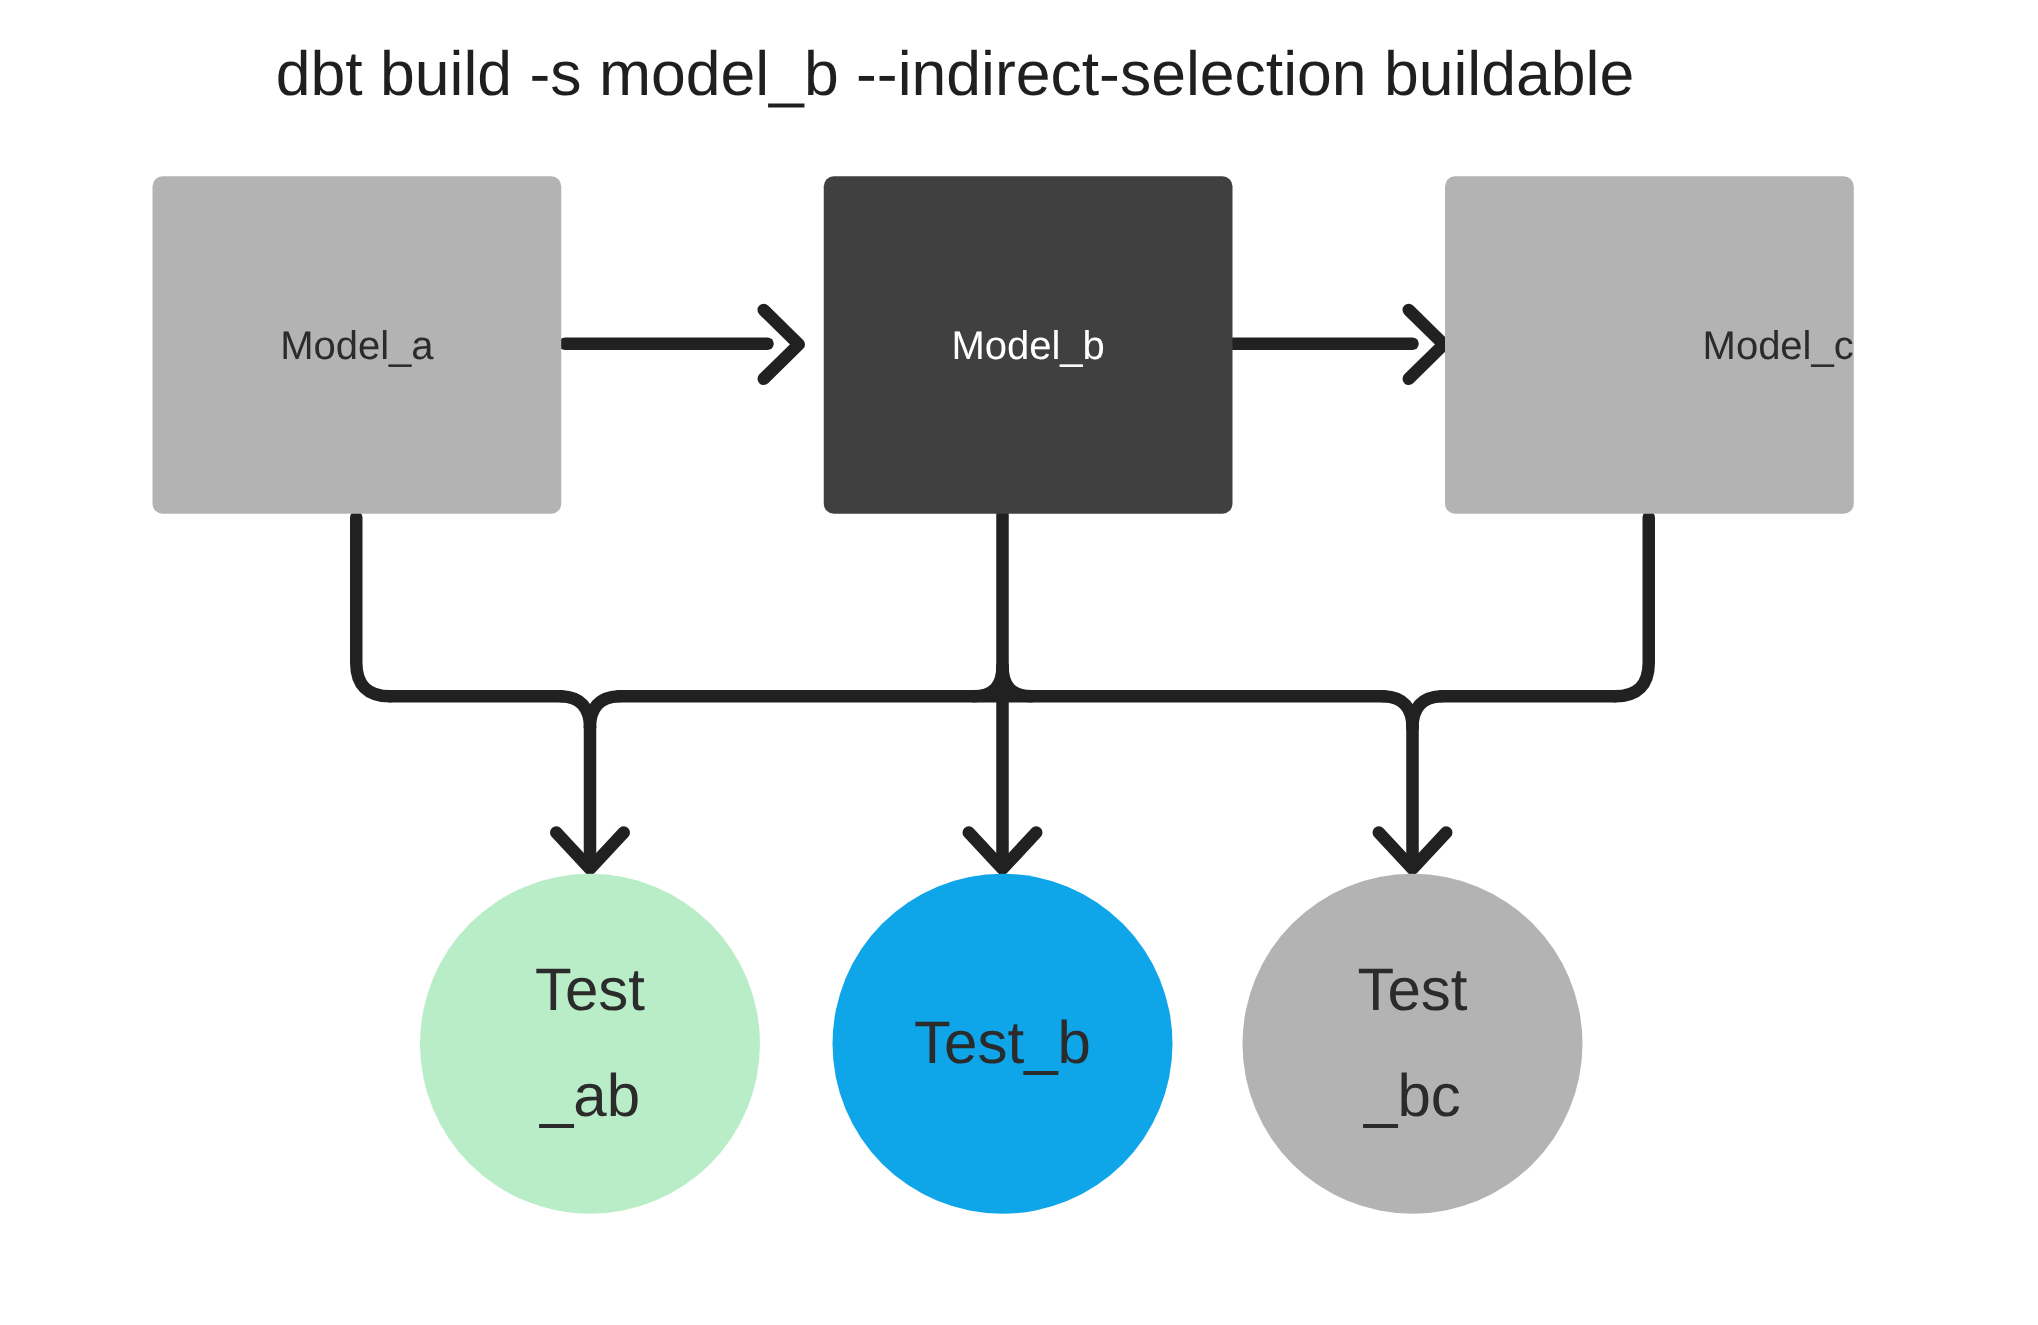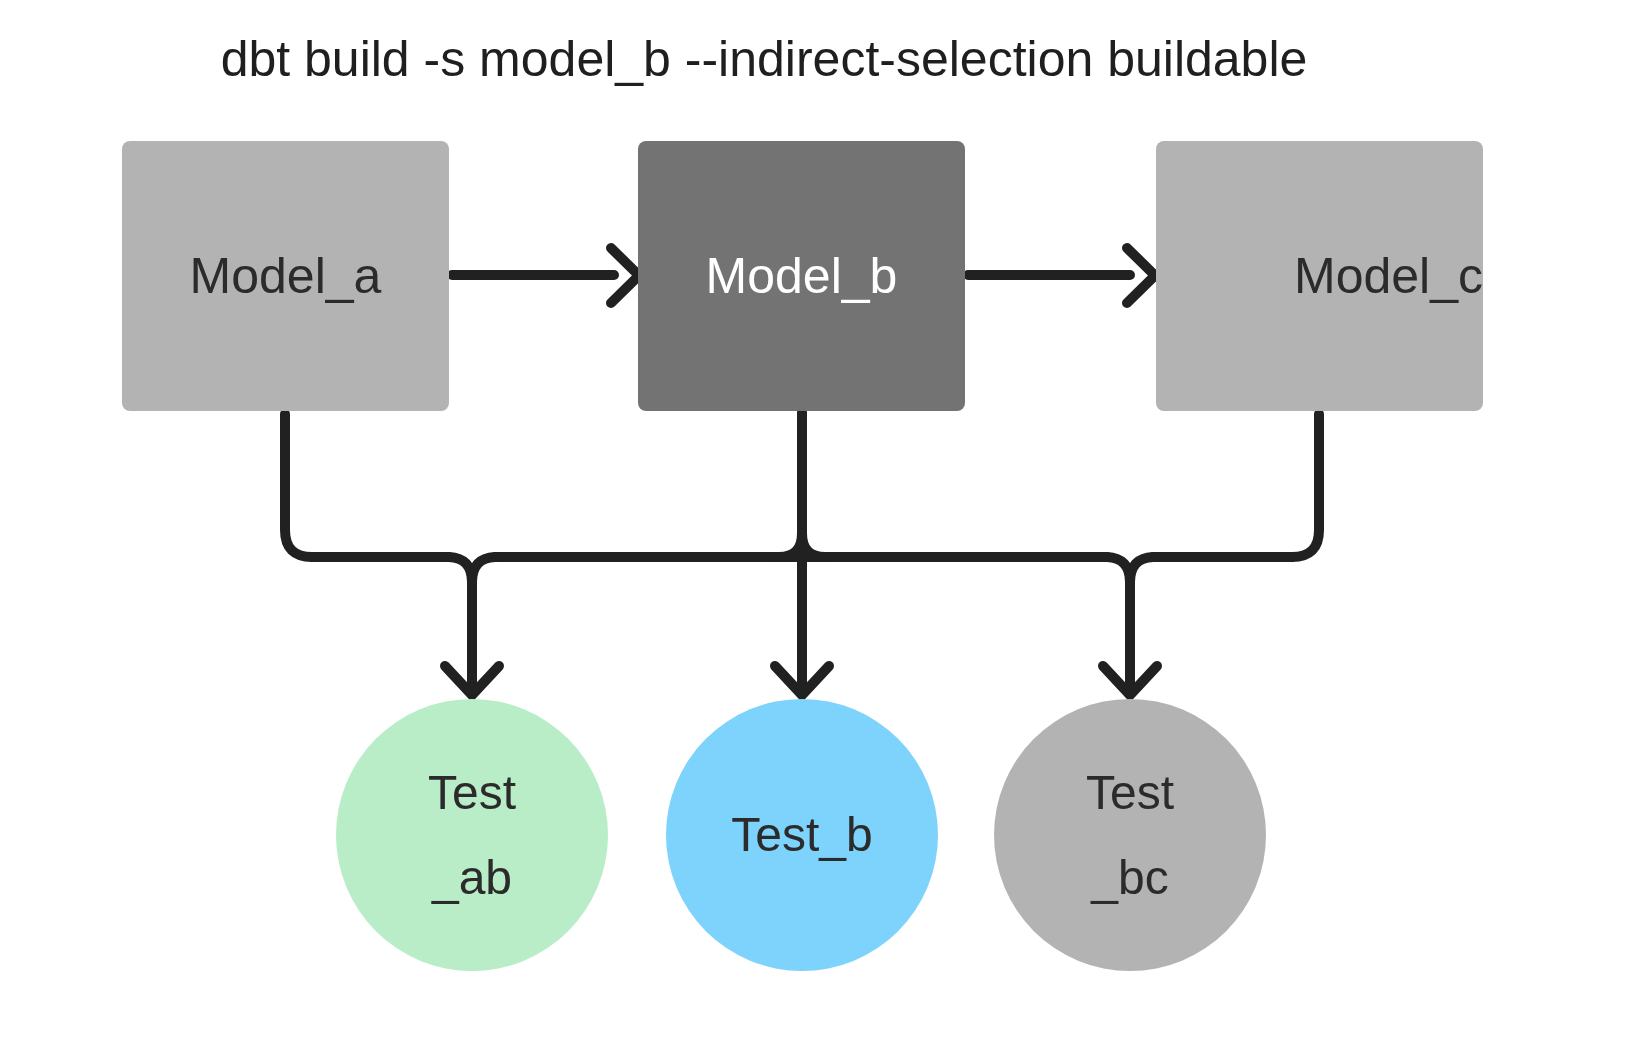--- a/index.html
+++ b/index.html
@@ -43,47 +43,48 @@
     stroke-linejoin: round;
   }
   .node-box {
     position: absolute;
     width: 327px;
     height: 270px;
     border-radius: 8px;
     display: flex;
     align-items: center;
     justify-content: center;
-    font-size: 50px;
+    font-size: 32px;
     color: #2b2b2b;
   }
   .node-box.gray { background: #b3b3b3; }
   .node-box.selected {
-    background: #737373;
+    background: #404040;
     color: #ffffff;
+    margin-left: 21px;
   }
   #model-a { left: 122px; top: 141px; }
   #model-b { left: 638px; top: 141px; }
   #model-c { left: 1156px; top: 141px; justify-content: flex-end; }
   .node-circle {
     position: absolute;
     width: 272px;
     height: 272px;
     border-radius: 50%;
     display: flex;
     flex-direction: column;
     align-items: center;
     justify-content: center;
     font-size: 48px;
     line-height: 1.78;
     color: #2b2b2b;
     text-align: center;
   }
   #test-ab { left: 336px; top: 699px; background: #b9edc8; }
-  #test-b  { left: 666px; top: 699px; background: #7dd3fc; }
+  #test-b  { left: 666px; top: 699px; background: #0ea5e9; }
   #test-bc { left: 994px; top: 699px; background: #b3b3b3; }
   .circle-line { display: block; }
 </style>
 </head>
 <body>
 
 <div class="canvas">
 
   <div class="diagram-title">dbt build -s model_b --indirect-selection buildable</div>
 

